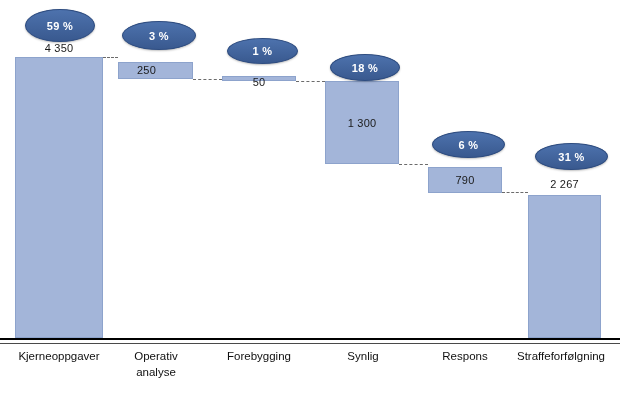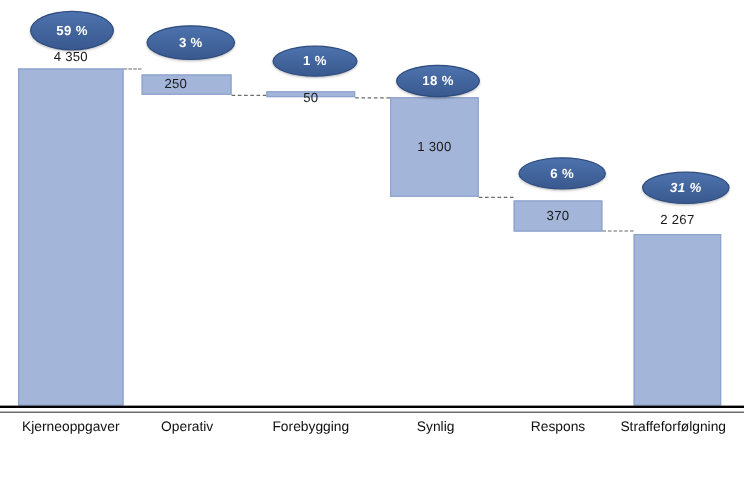--- a/index.html
+++ b/index.html
@@ -111,40 +111,41 @@
 
     <div class="connector" style="left:296px; top:81px; width:29px;"></div>
 
     <div class="bar" style="left:325px; top:81px; width:74px; height:83px;"></div>
     <div class="bar-value" style="left:325px; top:117px; width:74px;">1 300</div>
     <div class="badge" style="left:330px; top:42px; width:70px; height:27px;margin-top:12px;">18 %</div>
 
     <div class="connector" style="left:399px; top:164px; width:29px;"></div>
 
     <div class="bar" style="left:428px; top:167px; width:74px; height:26px;"></div>
-    <div class="bar-value" style="left:428px; top:174px; width:74px;">370</div>
+    <div class="bar-value" style="left:428px; top:174px; width:74px;">790</div>
     <div class="badge" style="left:432px; top:131px; width:73px; height:27px;">6 %</div>
 
     <div class="connector" style="left:502px; top:192px; width:26px;"></div>
 
     <div class="bar" style="left:528px; top:195px; width:73px; height:143px;"></div>
     <div class="bar-value" style="left:528px; top:178px; width:73px;">2 267</div>
-    <div class="badge" style="left:535px; top:143px; width:73px; height:27px;font-style:italic;">31 %</div>
+    <div class="badge" style="left:535px; top:143px; width:73px; height:27px;">31 %</div>
 
   </div>
 
   <div class="axis-line major"></div>
   <div class="axis-line minor"></div>
 
   <div class="cat-labels">
     <div class="cat-label" style="left:4px; width:110px;">
       <span>Kjerneoppgaver</span>
     </div>
     <div class="cat-label" style="left:108px; width:96px;">
       <span>Operativ</span>
+      <span>analyse</span>
     </div>
     <div class="cat-label" style="left:207px; width:104px;">
       <span>Forebygging</span>
     </div>
     <div class="cat-label" style="left:308px; width:110px;">
       <span>Synlig</span>
     </div>
     <div class="cat-label" style="left:421px; width:88px;">
       <span>Respons</span>
     </div>

